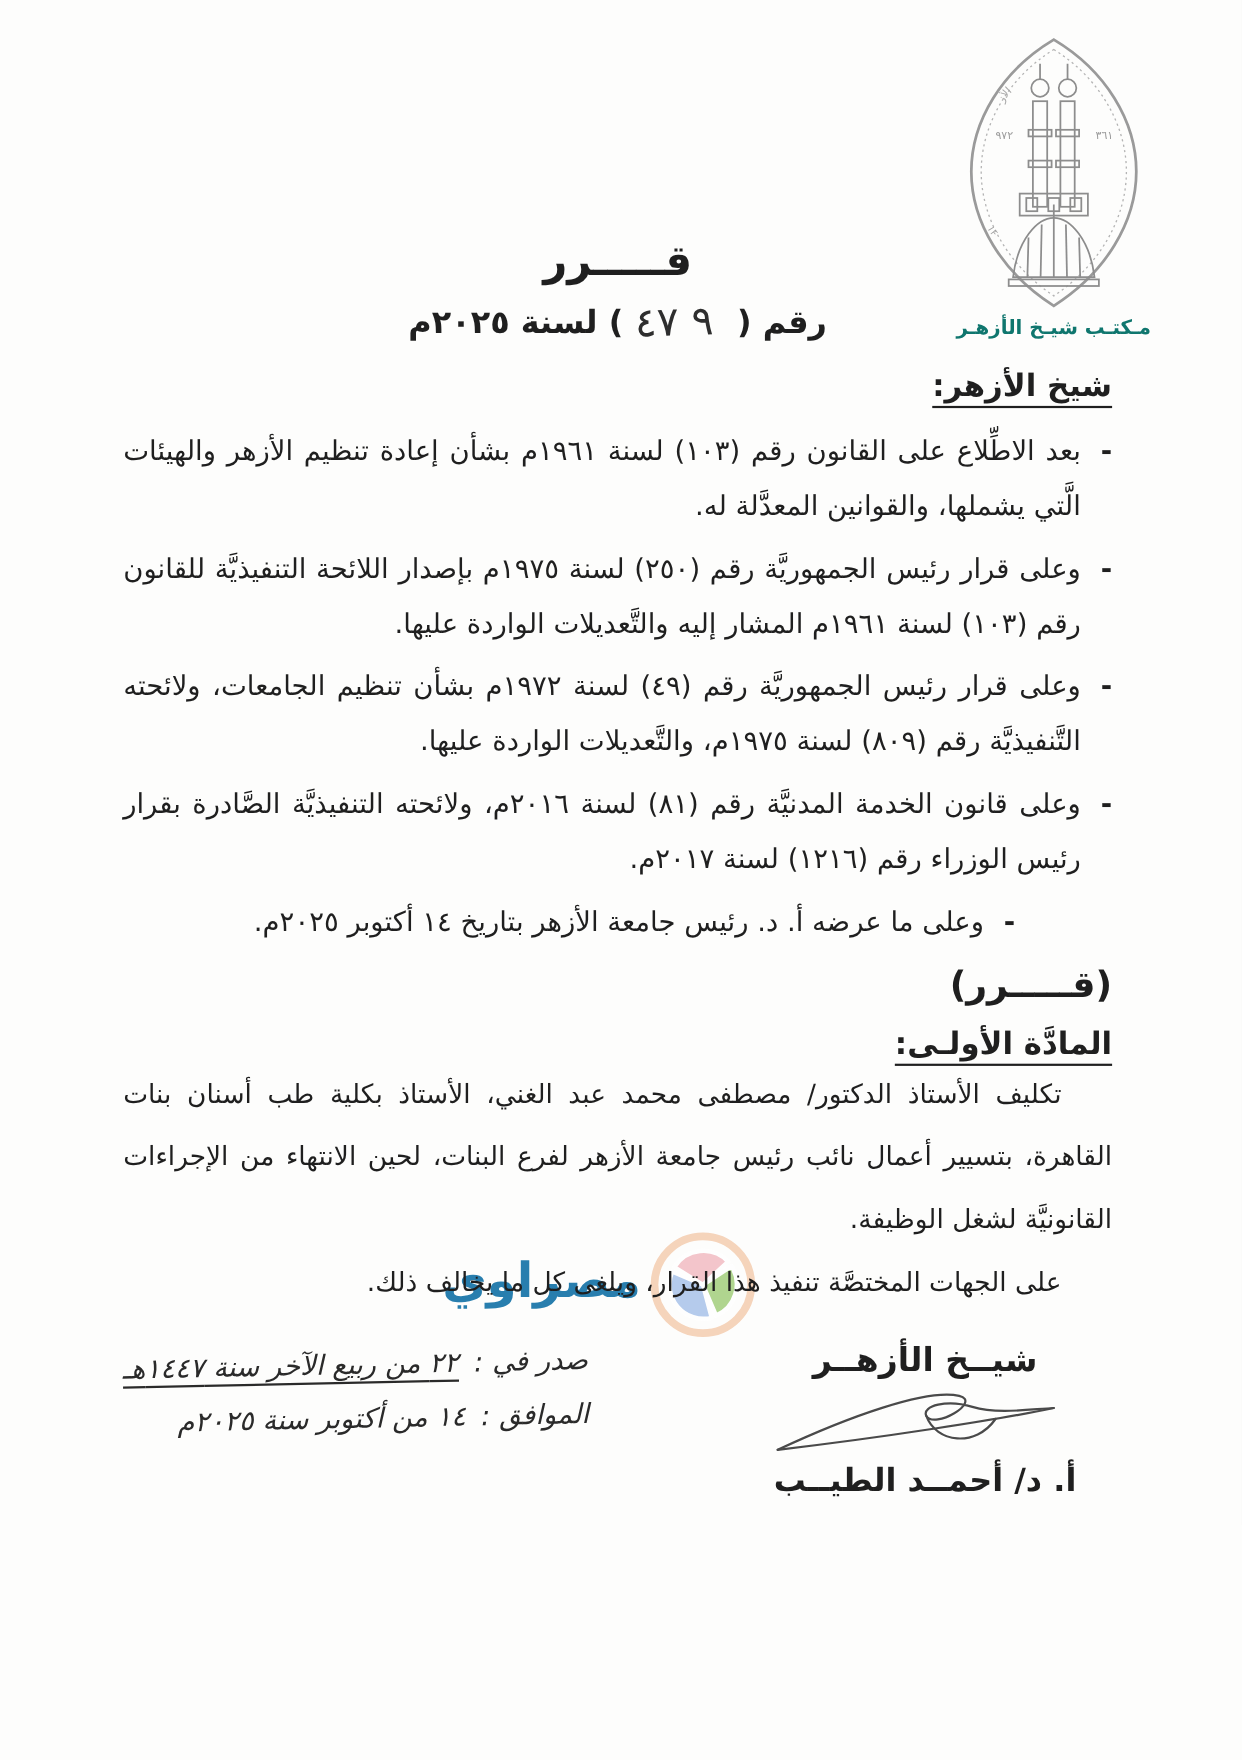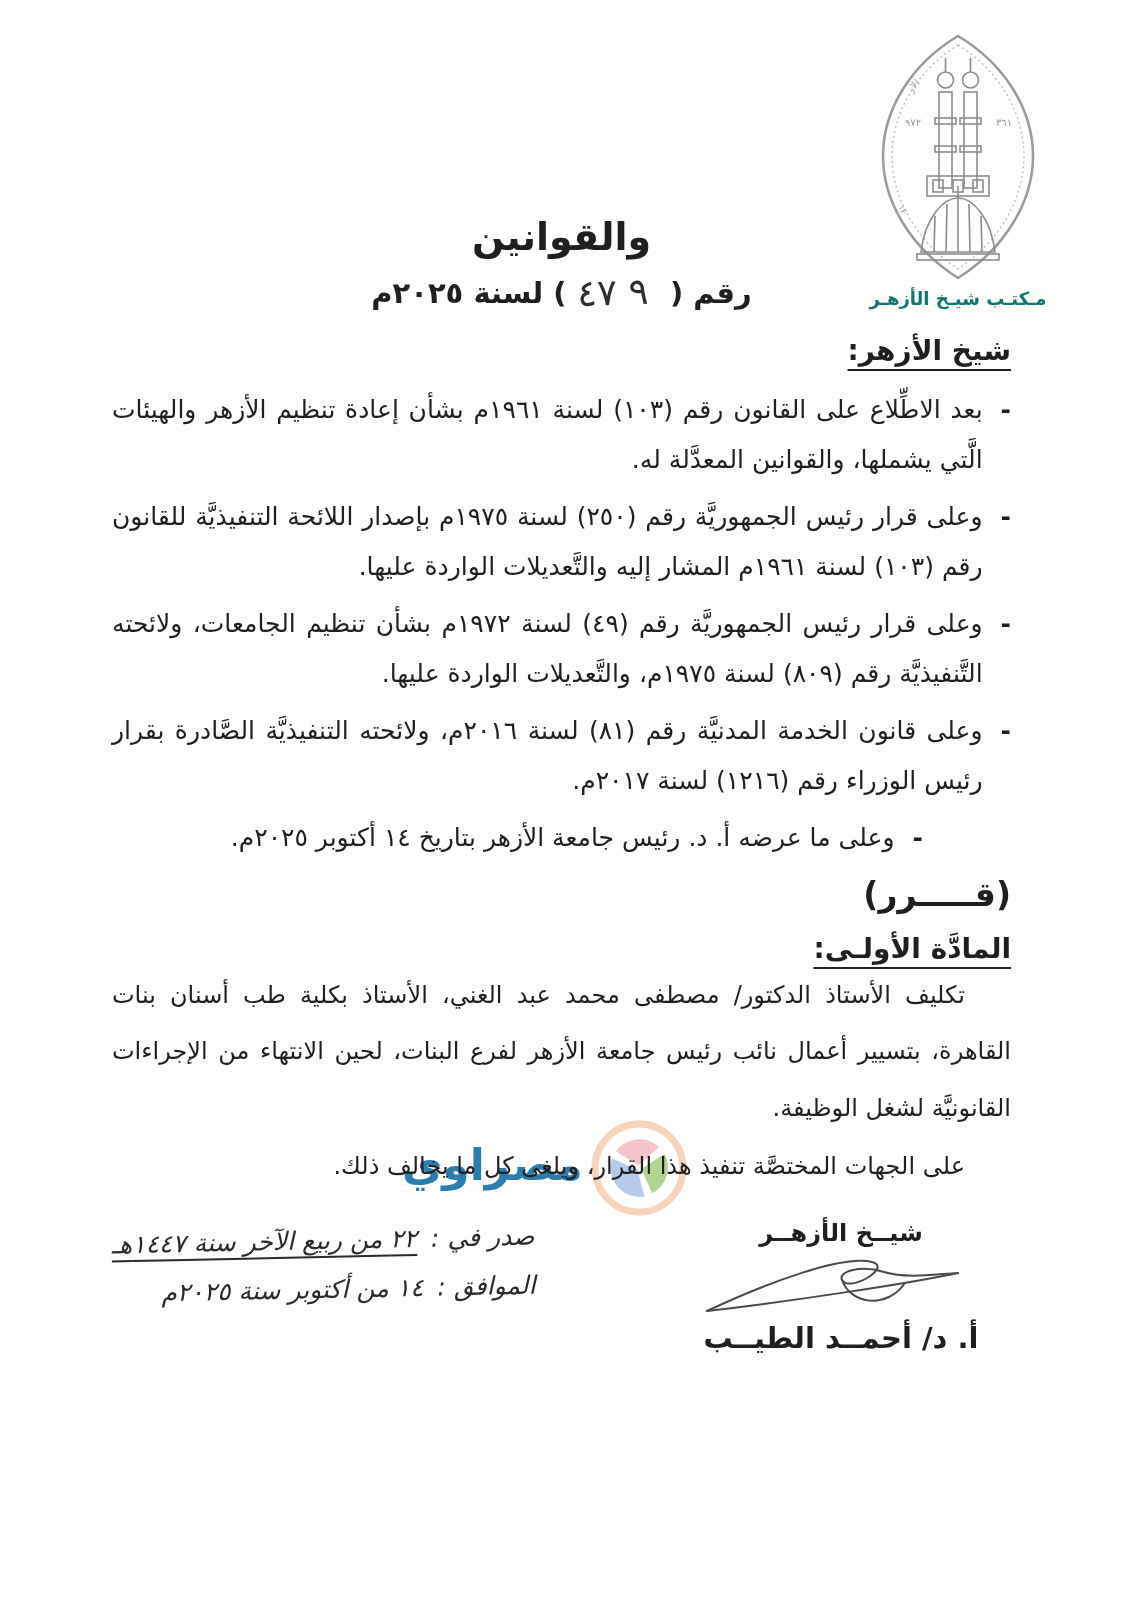--- a/index.html
+++ b/index.html
@@ -49,21 +49,21 @@
   .article-heading { margin-top:18px; }
   .article-body { margin-top:2px; font-size:24px; line-height:2.35; text-align:justify; }
   .article-body.first-indent { text-indent:46px; }
 
   
   .closing-row { display:flex; justify-content:space-between; align-items:flex-start; margin-top:22px; }
   .issuance { font-size:25px; line-height:1.95; font-style:italic; color:#2a2a2a; transform:rotate(-1.2deg); }
   .issuance .lbl { margin-left:6px; }
   .issuance .underlined { text-decoration:underline; text-underline-offset:7px; }
   .signature-block { width:340px; text-align:center; margin-top:2px; }
-  .signature-title { font-size:24px; font-weight:bold; letter-spacing:2px; }
+  .signature-title { font-size:30px; font-weight:bold; letter-spacing:2px; }
   .signature-name { font-size:29px; font-weight:bold; letter-spacing:1px; margin-top:-6px; }
   .signature-scribble { display:block; margin:-4px auto -6px auto; }
 
   
   .watermark {
     position:absolute; top:1118px; left:402px; z-index:1;
     display:flex; direction:ltr; align-items:center; gap:6px;
     opacity:0.85; pointer-events:none;
   }
   .wm-text { font-size:44px; font-weight:bold; color:#0369a1; letter-spacing:1px; line-height:1; padding-bottom:6px; }
@@ -132,21 +132,21 @@
       <g stroke="#ffffff" stroke-width="4" stroke-linejoin="round">
         <path d="M50,50 L24,34 A31,31 0 0 1 73,29 Z" fill="#f2bcc3"></path>
         <path d="M50,50 L76,33 A31,31 0 0 1 62,78 Z" fill="#a3cf7d"></path>
         <path d="M50,50 L58,80 A31,31 0 0 1 22,38 Z" fill="#a9c3ea"></path>
       </g>
     </svg>
   </div>
 
   <div class="content">
 
-    <div class="doc-title">والقوانين</div>
+    <div class="doc-title">قـــــرر</div>
     <div class="number-line">
       <span>رقم (</span><span class="hand-number" dir="ltr">٩ ٤٧</span><span>) لسنة ٢٠٢٥م</span>
     </div>
 
     <div class="sheikh-heading">
       <span class="section-heading">شيخ الأزهر:</span>
     </div>
 
     <div class="preamble">
       <div class="p-item">

